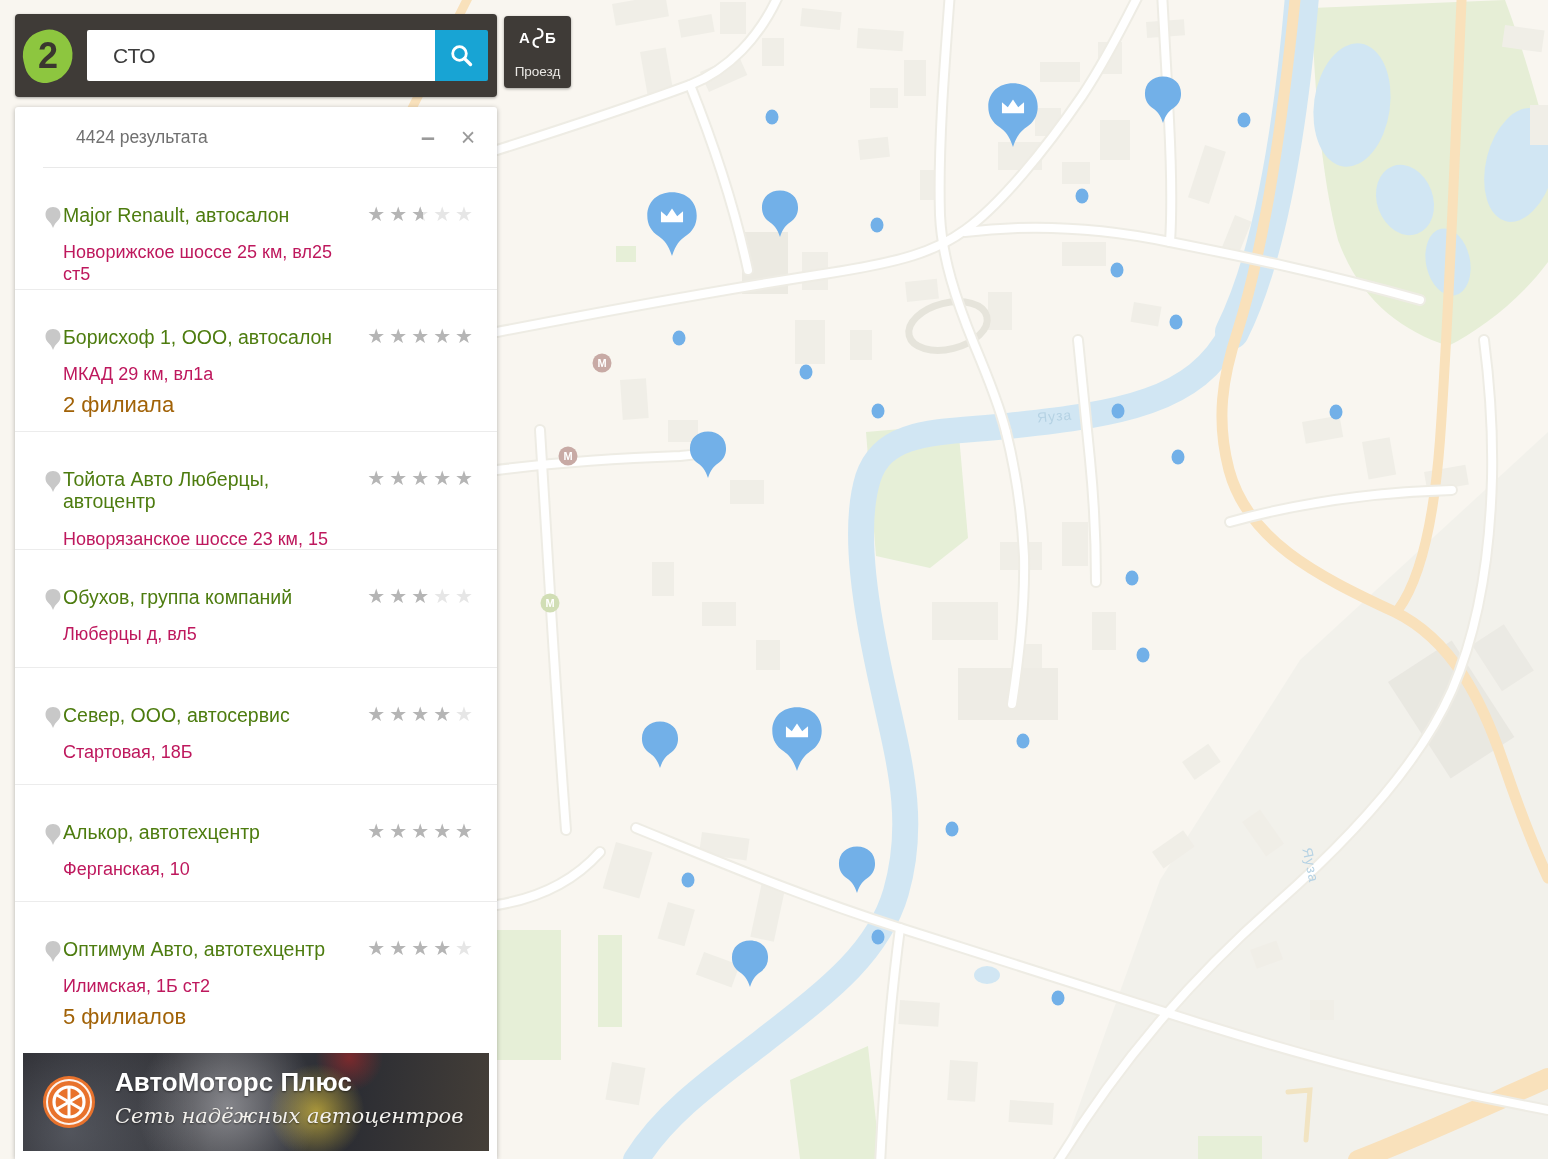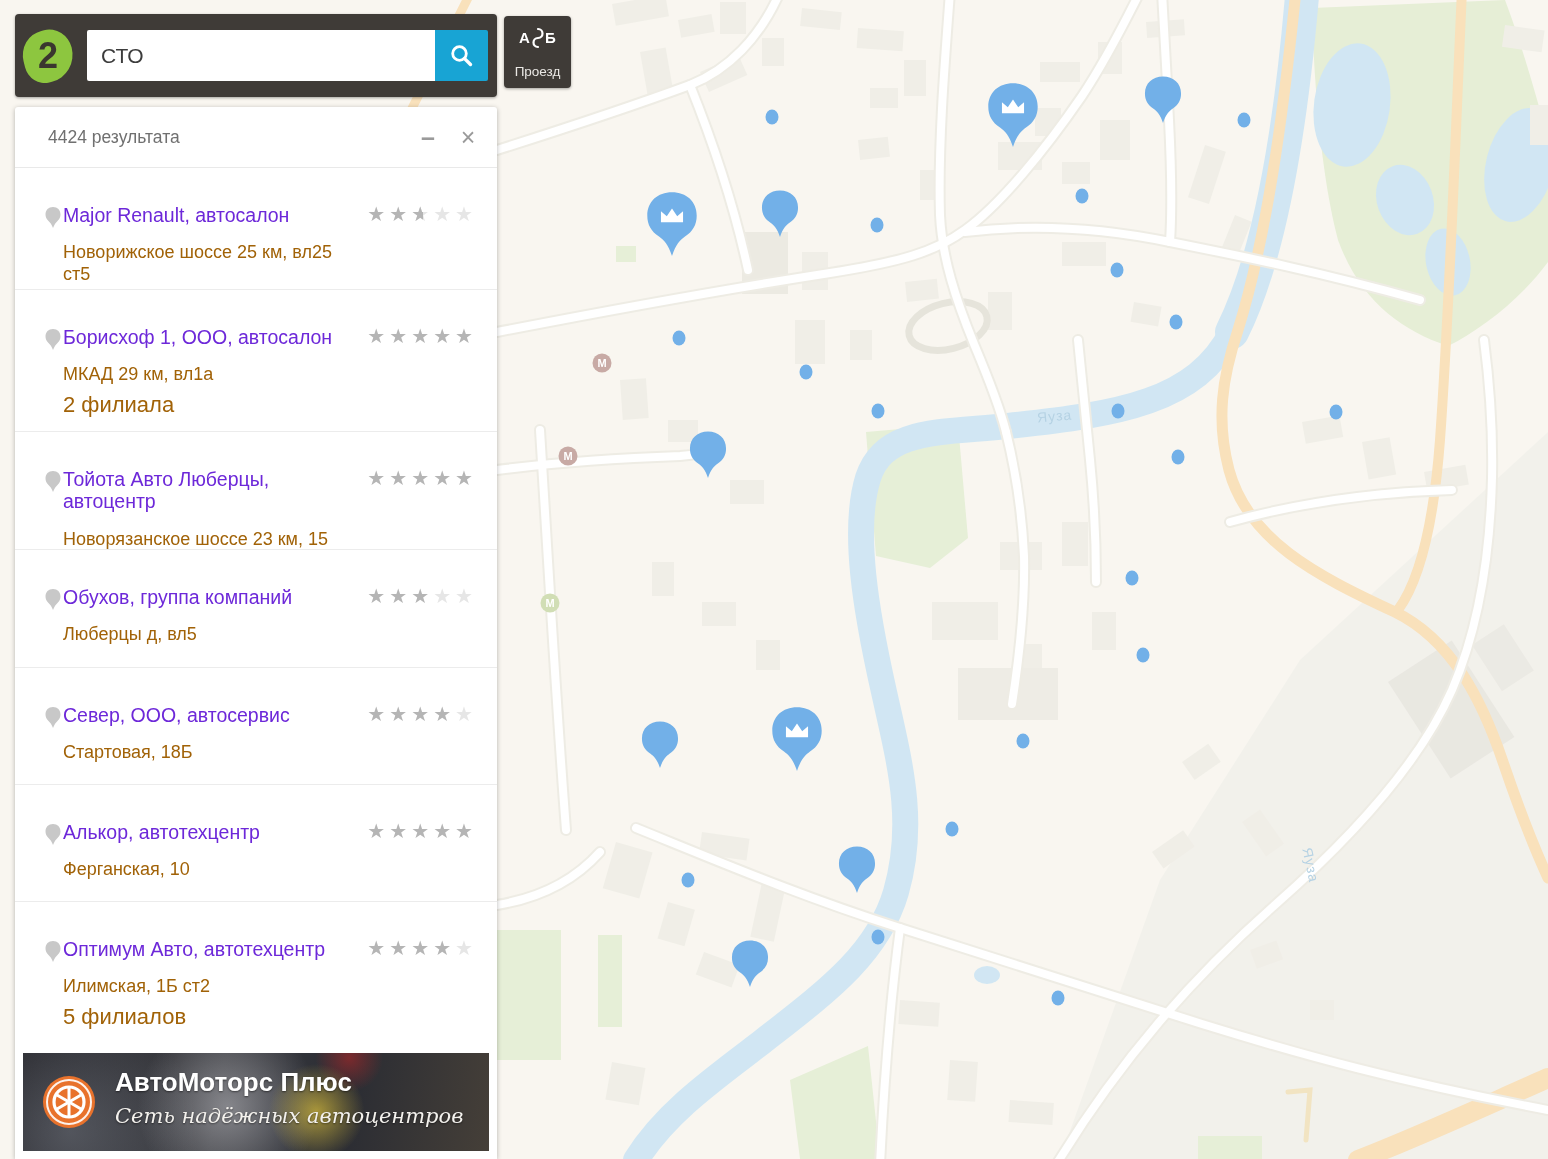--- a/index.html
+++ b/index.html
@@ -20,21 +20,21 @@
     background:#8dc63f;border-radius:52% 48% 58% 42%;
     transform:rotate(-14deg);
     display:flex;align-items:center;justify-content:center;
   }
   .logo span{
     transform:rotate(14deg);font-size:36px;font-weight:800;color:#3a362f;line-height:1;
   }
   .search-input{
     flex:1;height:51px;margin-left:14px;border:0;outline:none;
     font-family:"Liberation Sans",sans-serif;font-size:21px;color:#3c3c3c;
-    padding:0 14px;border-radius:2px 0 0 2px;background:#fff;
+    padding:0 26px;border-radius:2px 0 0 2px;background:#fff;
   }
   .search-btn{
     width:53px;height:51px;flex:none;border:0;background:#18a4d4;
     border-radius:0 2px 2px 0;margin-right:9px;cursor:pointer;
     display:flex;align-items:center;justify-content:center;
   }
   
   .route-btn{
     position:absolute;left:504px;top:16px;width:67px;height:72px;
     background:#3f3b37;border-radius:4px;color:#efedeb;cursor:pointer;
@@ -43,21 +43,21 @@
   }
   .route-btn .lbl{font-size:13.5px;color:#e9e7e4;margin-top:12px;}
   
   .panel{
     position:absolute;left:15px;top:107px;width:482px;height:1052px;
     background:#fff;border-radius:3px 3px 0 0;
     box-shadow:0 1px 5px rgba(0,0,0,.28);
   }
   .panel-header{
     height:61px;display:flex;align-items:center;
-    border-bottom:1px solid #e9e9e9;box-sizing:border-box;
+    border-bottom:1px solid #e9e9e9;box-sizing:border-box;margin-left:28px;
   }
   .panel-count{flex:1;margin-left:33px;font-size:17.5px;color:#707070;}
   .icon-btn{
     width:34px;height:34px;border:0;background:none;cursor:pointer;
     font-size:25px;color:#9a9a9a;line-height:30px;padding:0;
   }
   .icon-btn.min{margin-right:6px;font-weight:bold;}
   .icon-btn.close{margin-right:12px;}
   .results{position:absolute;top:61px;left:0;right:0;}
   .row{
@@ -67,24 +67,24 @@
   }
   .row:nth-child(1){height:122px;}
   .row:nth-child(2){height:142px;}
   .row:nth-child(3){height:118px;}
   .row:nth-child(4){height:118px;}
   .row:nth-child(5){height:117px;}
   .row:nth-child(6){height:117px;}
   .row:nth-child(7){height:143px;border-bottom:0;}
   .row .pin-ic{position:absolute;left:29px;top:38px;}
   .row .name{
-    font-size:19.5px;color:#6d28d9;text-decoration:none;display:inline-block;
+    font-size:19.5px;color:#4d7c0f;text-decoration:none;display:inline-block;
     cursor:pointer;line-height:1.15;
   }
-  .row .addr{font-size:18px;color:#a16207;margin-top:16px;line-height:1.2;}
+  .row .addr{font-size:18px;color:#be185d;margin-top:16px;line-height:1.2;}
   .row .branches{font-size:22px;color:#a16207;margin-top:6px;cursor:pointer;display:inline-block;}
   .stars{position:absolute;right:20px;top:34px;font-size:20px;letter-spacing:4px;white-space:nowrap;}
   .star{color:#e6e6e6;position:relative;display:inline-block;}
   .star.f{color:#b5b5b5;}
   .star.h::before{
     content:"★";position:absolute;left:0;top:0;width:52%;overflow:hidden;color:#b5b5b5;
   }
   
   .ad{
     position:absolute;left:0;bottom:0;width:482px;height:114px;background:#fff;

